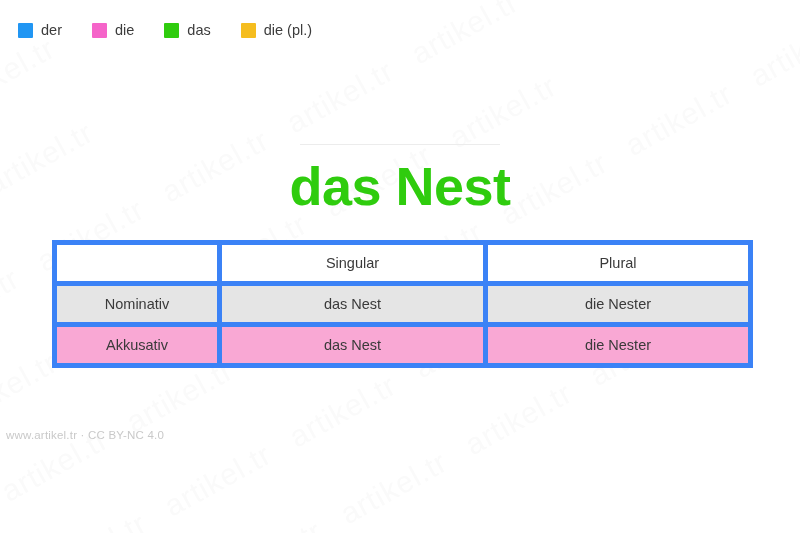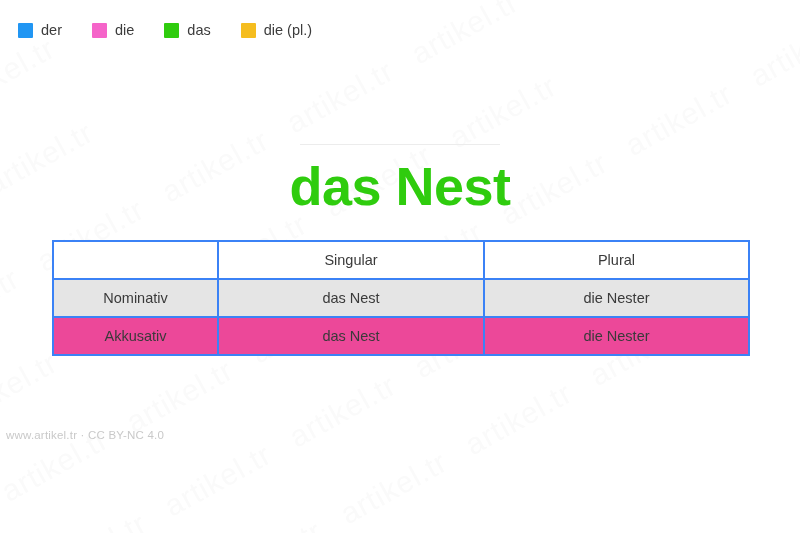--- a/index.html
+++ b/index.html
@@ -109,35 +109,35 @@
   #decl-table {
     position: absolute;
     left: 52px;
     top: 240px;
     width: 696px;
     border-collapse: collapse;
     table-layout: fixed;
     background: transparent;
   }
   #decl-table td, #decl-table th {
-    border: 2px solid #3b82f6;
+    border: 5px solid #3b82f6;
     height: 36px;
     text-align: center;
     font-weight: normal;
     font-size: 14.5px;
     color: #3a3a3a;
     padding: 0;
   }
   #decl-table col.c-case  { width: 165px; }
   #decl-table col.c-sing  { width: 266px; }
   #decl-table col.c-plur  { width: 265px; }
 
   thead th { background: #ffffff; font-size: 15px; color: #333333; }
   tbody tr.odd td { background: #e5e5e5; margin-left: 16px; }
-  tbody tr.even td { background: #ec4899; }
+  tbody tr.even td { background: #f9a8d4; }
   td.case-label { font-size: 15px; color: #333333; }
   .val-highlight-s { color: #2fcc0e; }
   .val-highlight-p { color: #f5bd1f; }
 
   
   #footer {
     position: absolute;
     top: 429px;
     left: 0;
     width: 632px;

